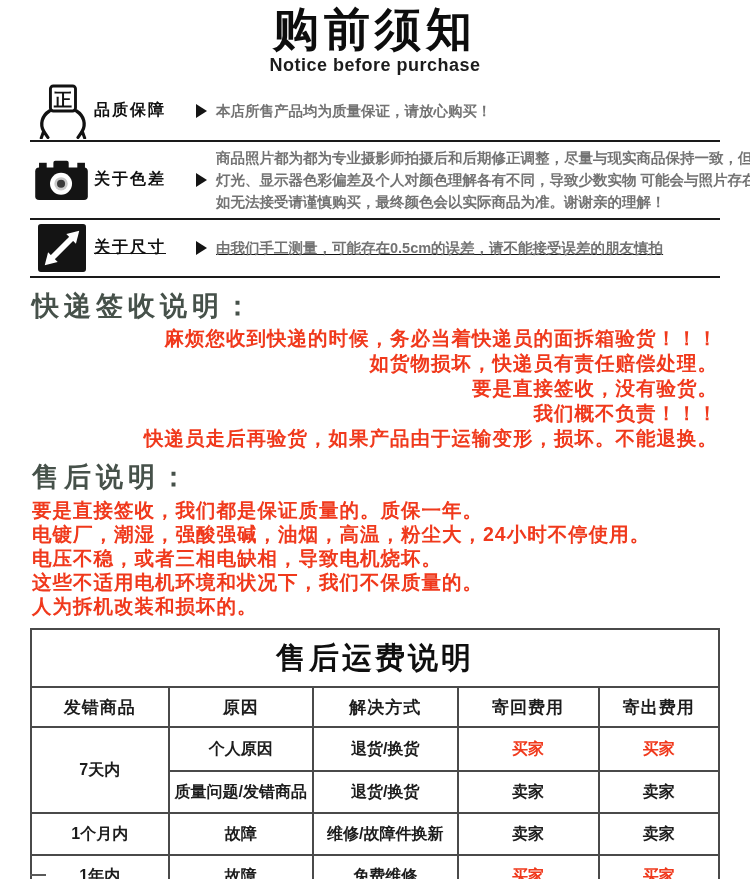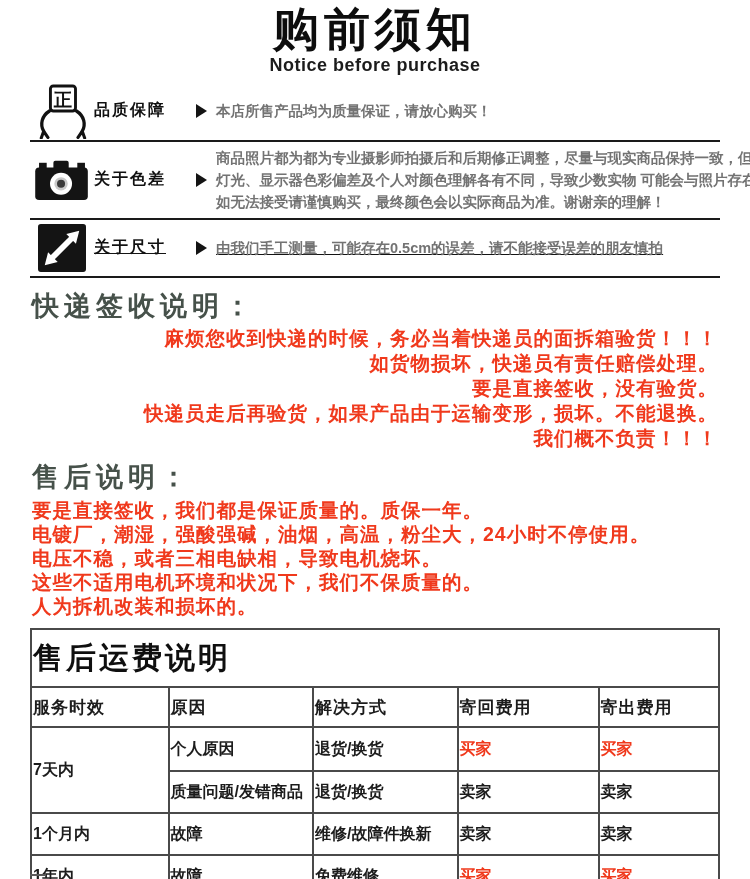--- a/index.html
+++ b/index.html
@@ -25,21 +25,21 @@
   .section{margin:0 32px;}
   .sec-delivery{margin-top:12px;}
   .sec-aftersale{margin-top:10px;}
   .section-heading{font-size:27px;font-weight:700;letter-spacing:5px;color:#46514a;line-height:1.25;margin-bottom:3px;}
   .red-line{color:#f0391c;font-weight:700;font-size:19.5px;letter-spacing:1px;white-space:nowrap;}
   .sec-delivery .red-line{line-height:25px;text-align:right;}
   .sec-aftersale .red-line{line-height:24px;}
   
   .table-wrap{margin:10px 30px 0;}
   table{width:100%;border-collapse:collapse;table-layout:fixed;}
-  td{border:2px solid #4a4a4a;text-align:left;vertical-align:middle;color:#1c1c1c;font-weight:700;font-size:16px;}
+  td{border:2px solid #4a4a4a;text-align:center;vertical-align:middle;color:#1c1c1c;font-weight:700;font-size:16px;}
   .tbl-title-cell{height:54px;font-size:30px;letter-spacing:3px;color:#0f0f0f;}
   .tbl-head td{height:36px;font-size:17px;letter-spacing:1px;}
   .tr-a td{height:40px;}
   .tr-b td{height:38px;}
   .tr-c td{height:38px;}
   .tr-d td{height:38px;}
   td.fee-red{color:#f0391c;}
   
   .cutoff-mark{position:absolute;left:30px;top:874px;width:16px;height:2px;background:#5a5a5a;}
 </style>
@@ -108,22 +108,22 @@
     </div>
   </div>
 
 </div>
 
 <div class="section sec-delivery">
   <div class="section-heading">快递签收说明：</div>
   <div class="red-line">麻烦您收到快递的时候，务必当着快递员的面拆箱验货！！！</div>
   <div class="red-line">如货物损坏，快递员有责任赔偿处理。</div>
   <div class="red-line">要是直接签收，没有验货。</div>
+  <div class="red-line">我们概不负责！！！</div>
   <div class="red-line">快递员走后再验货，如果产品由于运输变形，损坏。不能退换。</div>
-  <div class="red-line">我们概不负责！！！</div>
 </div>
 
 <div class="section sec-aftersale">
   <div class="section-heading">售后说明：</div>
   <div class="red-line">要是直接签收，我们都是保证质量的。质保一年。</div>
   <div class="red-line">电镀厂，潮湿，强酸强碱，油烟，高温，粉尘大，24小时不停使用。</div>
   <div class="red-line">电压不稳，或者三相电缺相，导致电机烧坏。</div>
   <div class="red-line">这些不适用电机环境和状况下，我们不保质量的。</div>
   <div class="red-line">人为拆机改装和损坏的。</div>
 </div>
@@ -135,21 +135,21 @@
         <col style="width:21%">
         <col style="width:21%">
         <col style="width:20.5%">
         <col style="width:17.5%">
     </colgroup>
     <tbody>
       <tr>
         <td colspan="5" class="tbl-title-cell">售后运费说明</td>
       </tr>
       <tr class="tbl-head">
-        <td>服务时效</td>
+        <td>发错商品</td>
         <td>原因</td>
         <td>解决方式</td>
         <td>寄回费用</td>
         <td>寄出费用</td>
       </tr>
       <tr class="tr-a">
         <td rowspan="2">7天内</td>
         <td>个人原因</td>
         <td>退货/换货</td>
         <td class="fee-red">买家</td>

